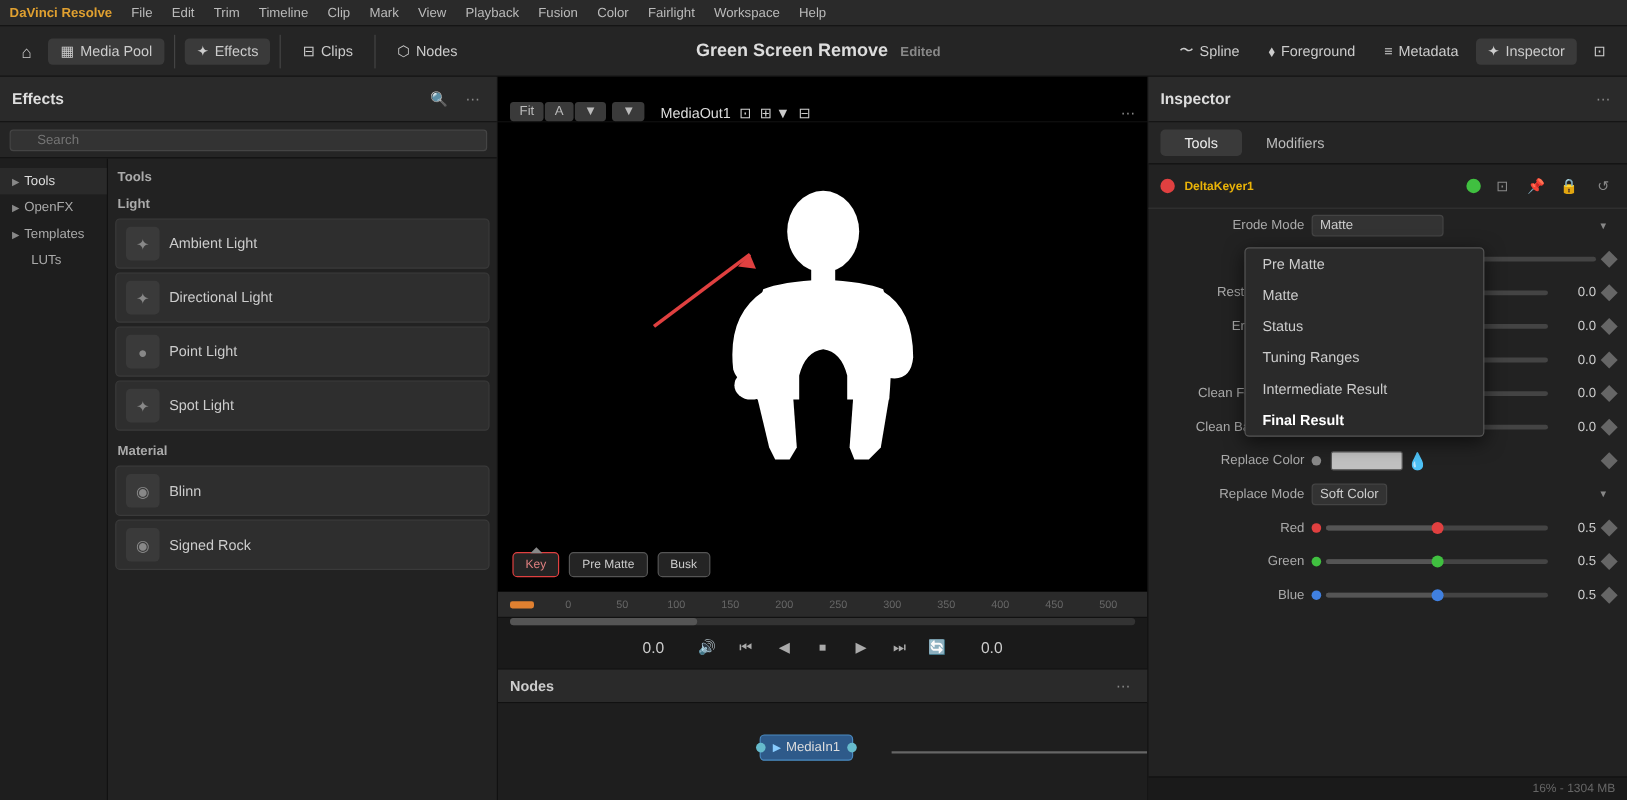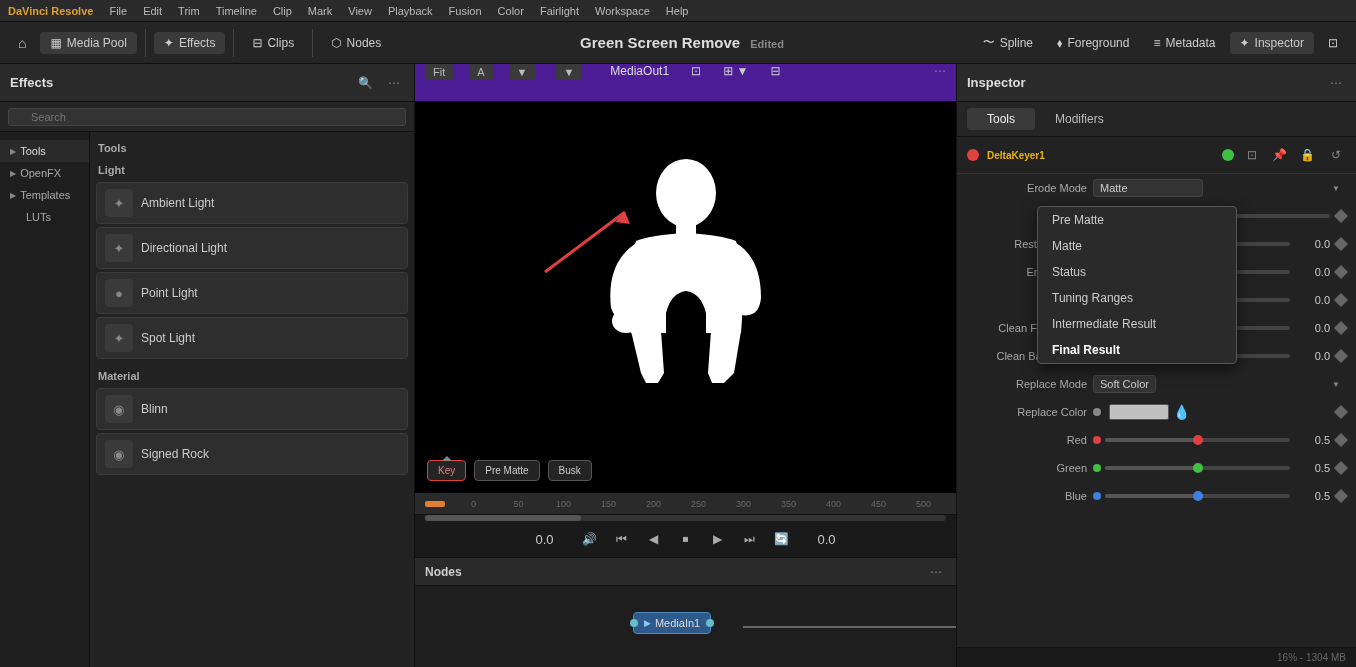--- a/index.html
+++ b/index.html
@@ -172,25 +172,25 @@
 
     
     .center-panel {
       flex: 1;
       display: flex;
       flex-direction: column;
       background: #1a1a1a;
     }
     .viewer-header {
       height: 38px;
-      background: #4c1d95;
-      display: flex;
-      align-items: flex-start;
+      background: #000000;
+      display: flex;
+      align-items: flex-end;
       padding: 0 10px;
-      gap: 16px;
+      gap: 1px;
       border-bottom: 1px solid #111;
     }
     .viewer-btn {
       padding: 2px 8px;
       background: #3a3a3a;
       border-radius: 3px;
       font-size: 11px;
       cursor: pointer;
       color: #bbb;
     }
@@ -829,41 +829,41 @@
           <div class="inspector-slider">
             <div class="inspector-slider-track" style="width:0%;"></div>
             <div class="inspector-slider-thumb" style="left:0%;"></div>
           </div>
           <span class="inspector-value">0.0</span>
         </div>
         <div class="inspector-diamond"></div>
       </div>
 
       <div class="inspector-row">
+        <span class="inspector-label">Replace Color</span>
+        <div class="inspector-control">
+          <div style="width:8px;height:8px;border-radius:50%;background:#888;margin-right:4px;"></div>
+          <div class="color-swatch"></div>
+          <span class="eyedropper-btn">💧</span>
+        </div>
+        <div class="inspector-diamond"></div>
+      </div>
+
+      <div class="inspector-row">
         <span class="inspector-label">Replace Mode</span>
         <div class="inspector-control">
           <div class="select-wrapper">
             <select class="inspector-select">
               <option selected="">Soft Color</option>
             </select>
           </div>
         </div>
       </div>
 
       <div class="inspector-row">
-        <span class="inspector-label">Replace Color</span>
-        <div class="inspector-control">
-          <div style="width:8px;height:8px;border-radius:50%;background:#888;margin-right:4px;"></div>
-          <div class="color-swatch"></div>
-          <span class="eyedropper-btn">💧</span>
-        </div>
-        <div class="inspector-diamond"></div>
-      </div>
-
-      <div class="inspector-row">
         <span class="inspector-label">Red</span>
         <div class="inspector-control">
           <div class="color-dot" style="background:#e04040;"></div>
           <div class="inspector-slider">
             <div class="inspector-slider-track" style="width:50%;"></div>
             <div class="inspector-slider-thumb" style="left:50%;background:#e04040;"></div>
           </div>
           <span class="inspector-value">0.5</span>
         </div>
         <div class="inspector-diamond"></div>

